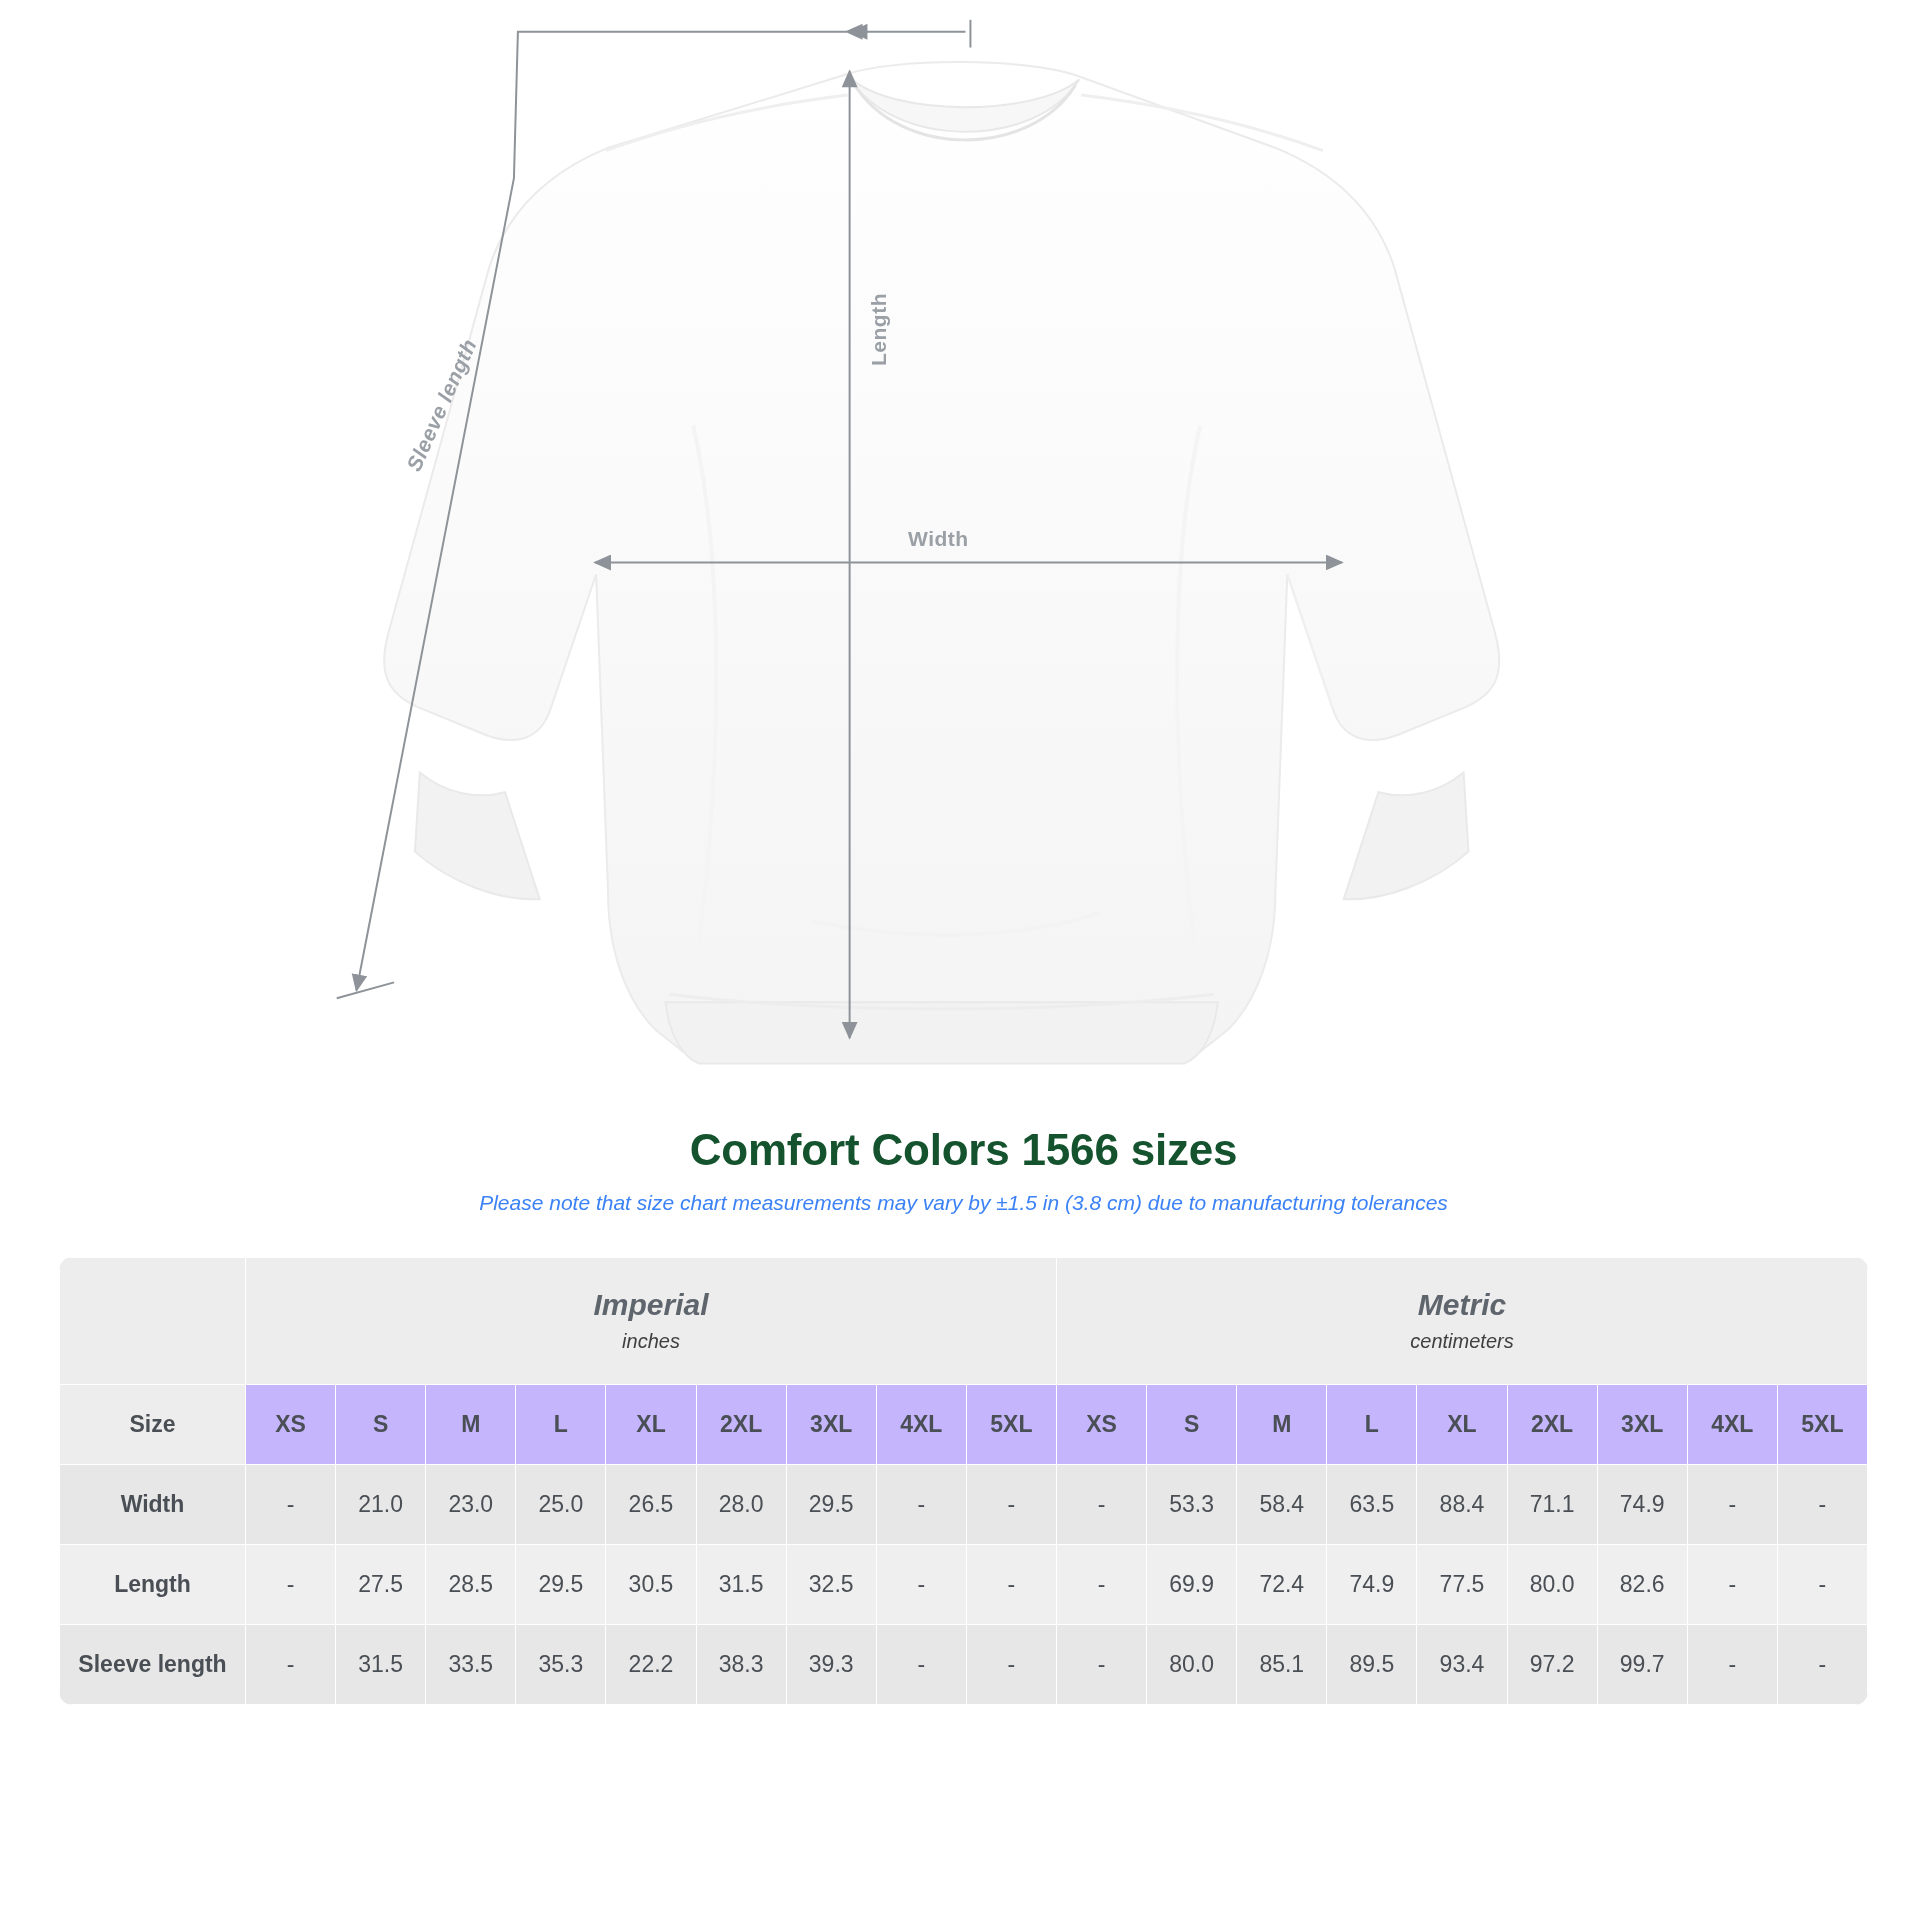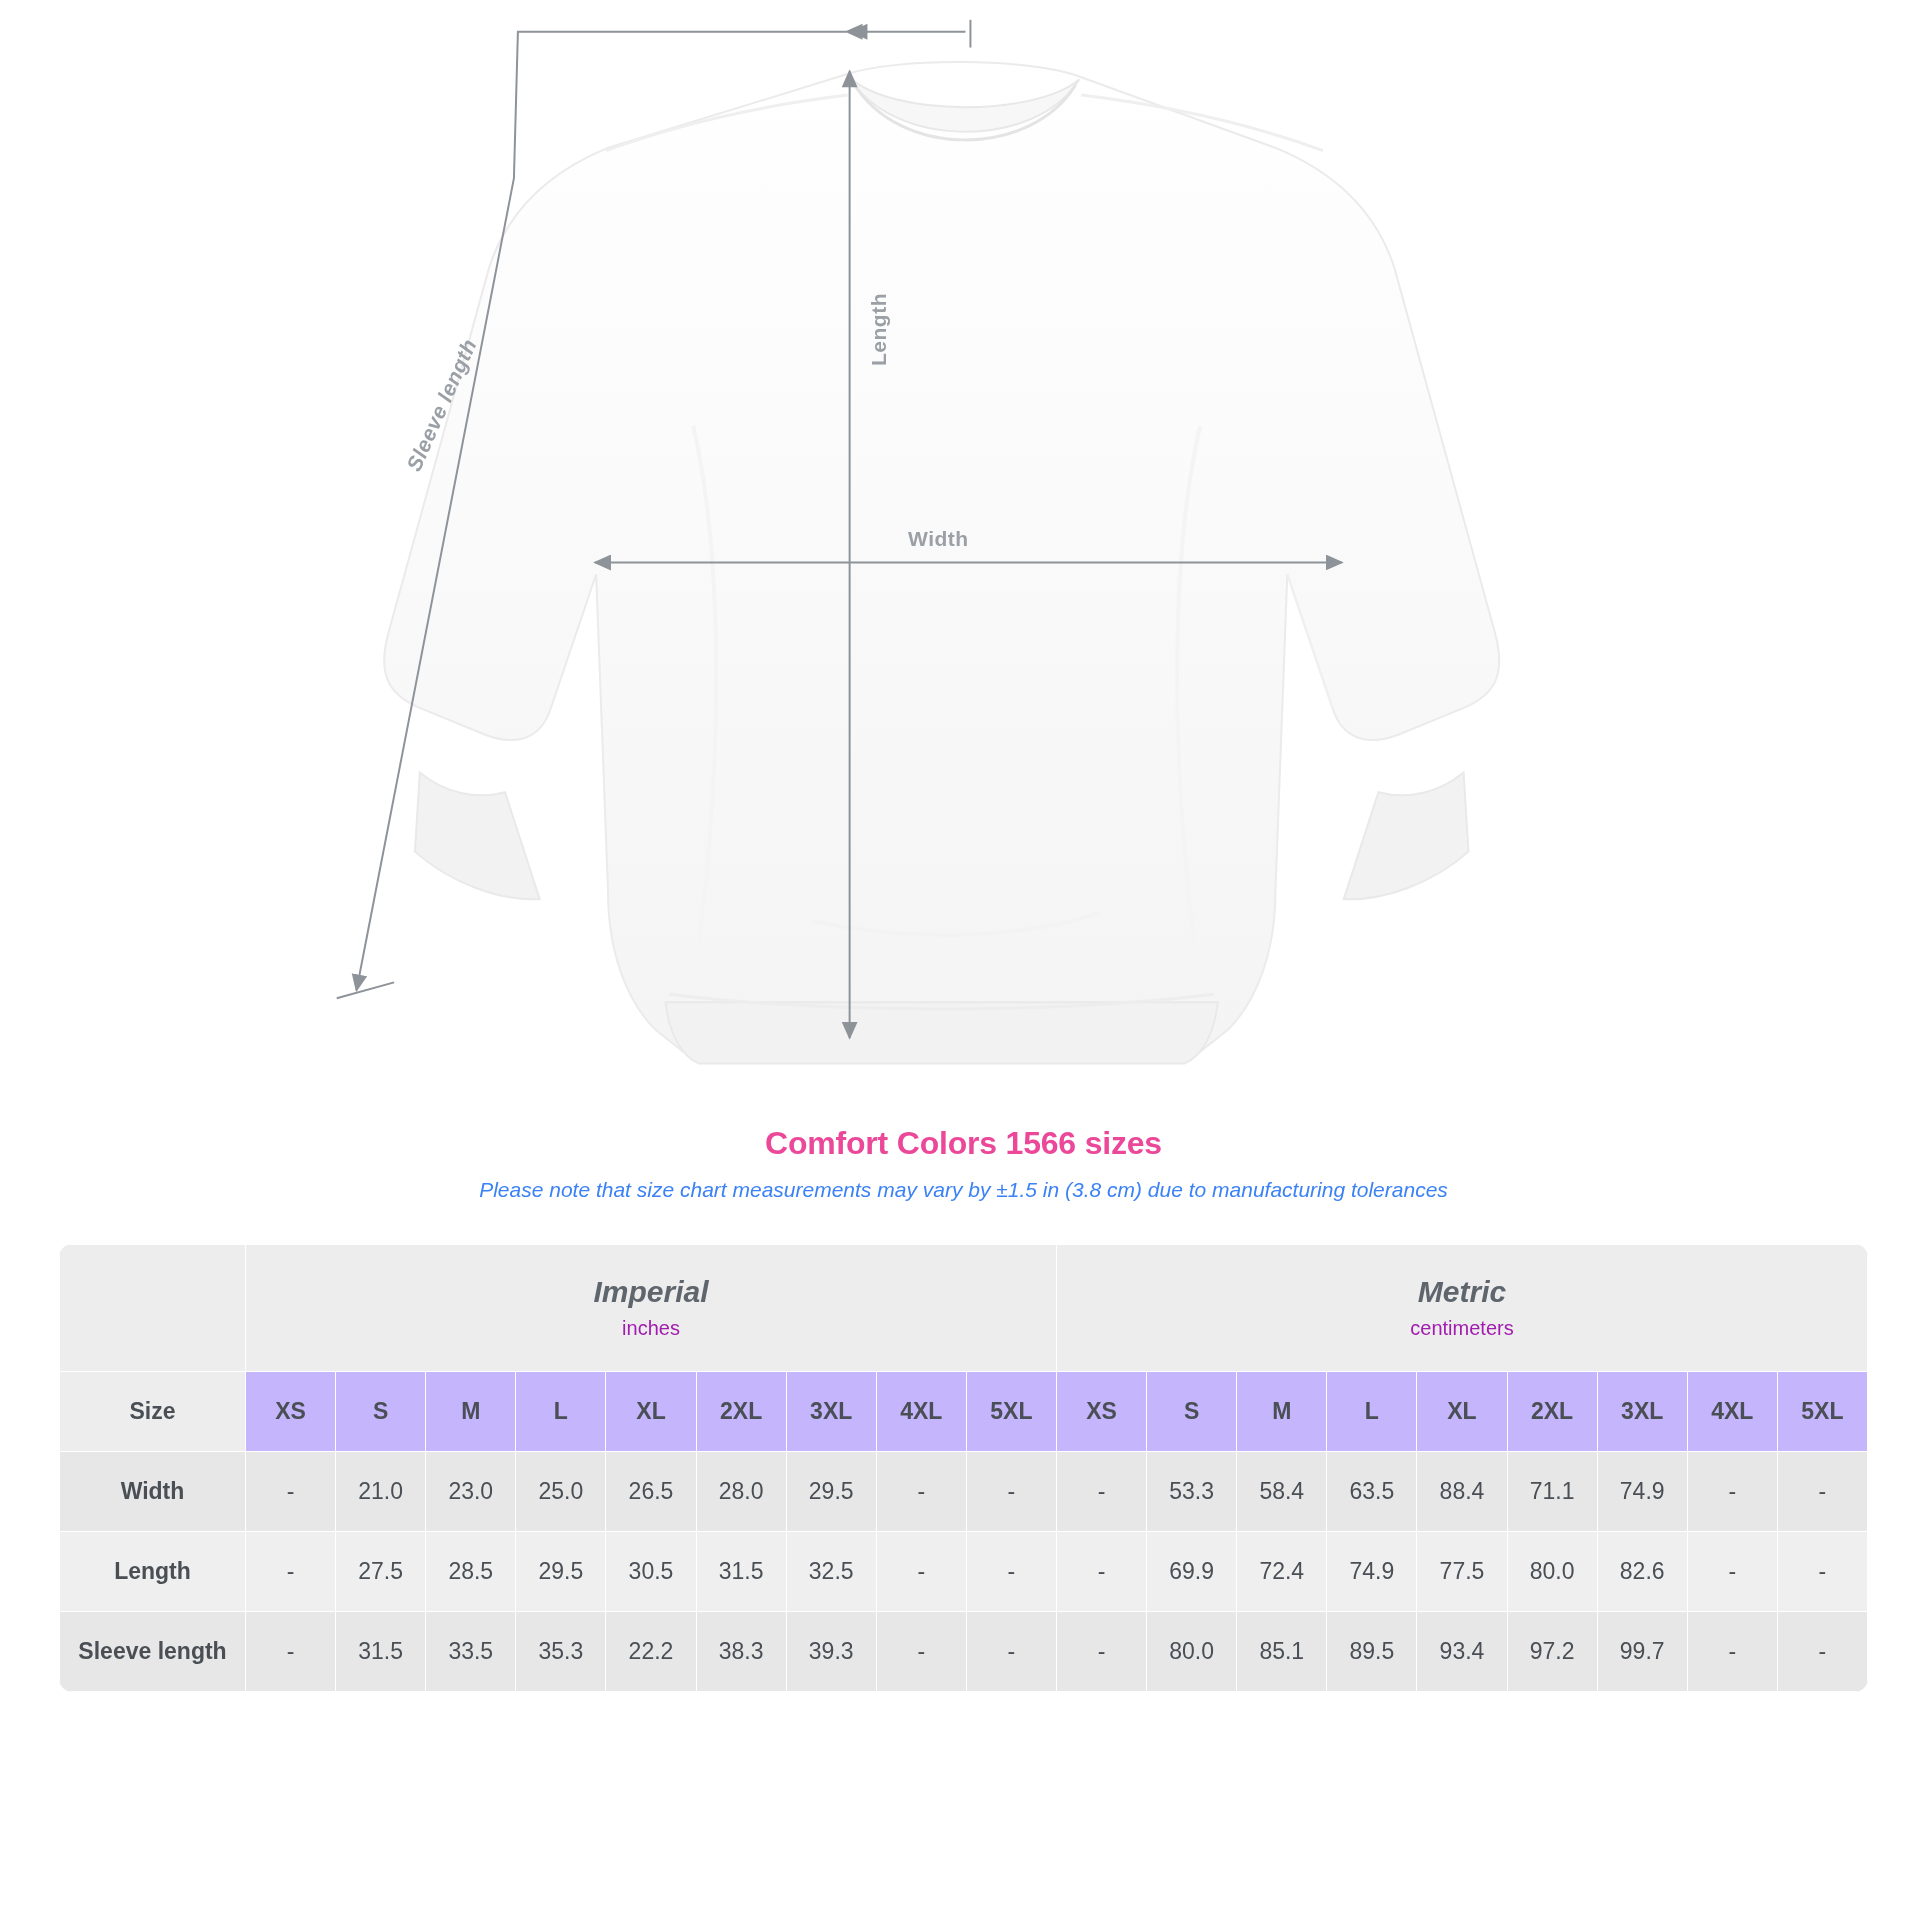--- a/index.html
+++ b/index.html
@@ -60,23 +60,23 @@
     white-space: nowrap;
     font-style: italic;
   }
 
   
   .title-block {
     text-align: center;
     margin-top: 6px;
   }
   .chart-title {
-    font-size: 32px;
-    font-weight: bold;
-    color: #ec4899;
+    font-size: 44px;
+    font-weight: bold;
+    color: #14532d;
     letter-spacing: -0.2px;
   }
   .chart-note {
     margin-top: 16px;
     font-size: 21px;
     font-style: italic;
     color: #3b82f6;
   }
 
   
@@ -106,21 +106,22 @@
   }
   .unit-name {
     font-size: 30px;
     font-weight: bold;
     font-style: italic;
     color: #5f656c;
   }
   .unit-sub {
     margin-top: 8px;
     font-size: 20px;
-    color: #a21caf;
+    font-style: italic;
+    color: #404040;
   }
   .head-row th {
     background: #c4b5fd;
     font-size: 23px;
     font-weight: bold;
     color: #55595f;
     padding: 26px 0;
     border: 1px solid #ffffff;
   }
   .head-row th.corner {

